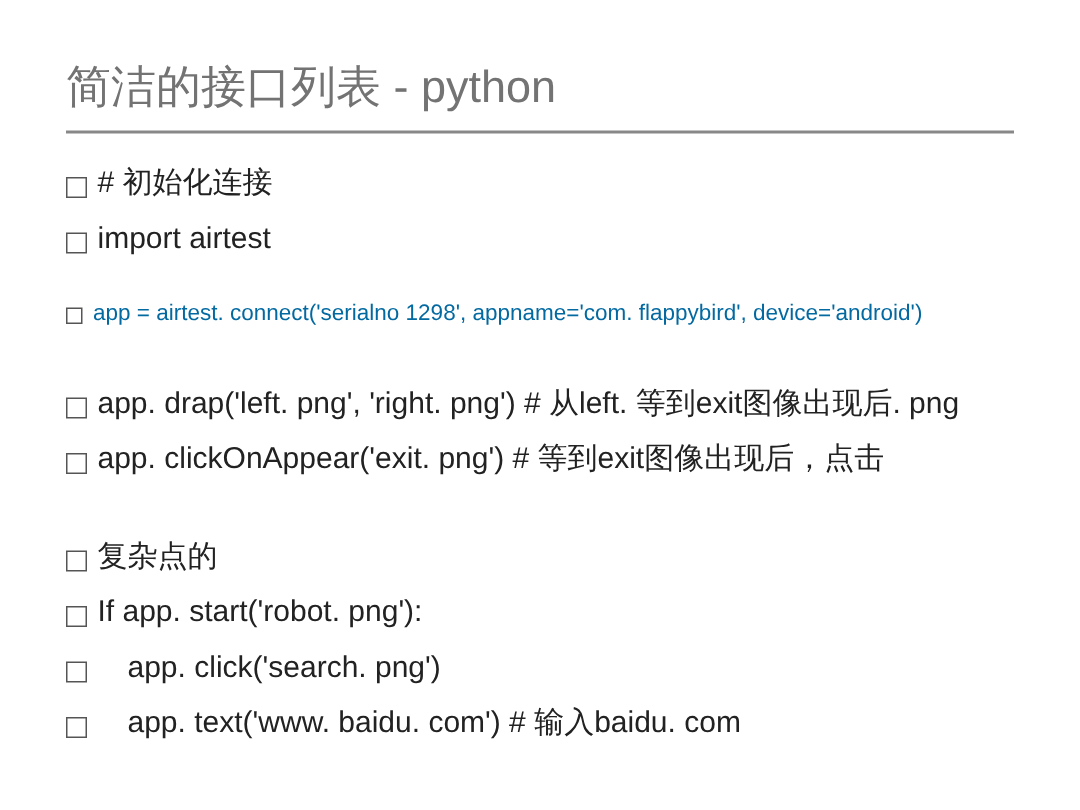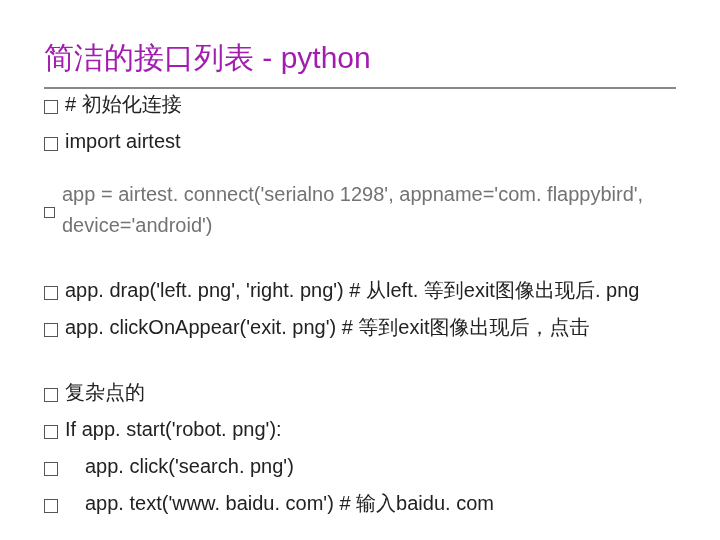--- a/index.html
+++ b/index.html
@@ -1,22 +1,22 @@
 <!DOCTYPE html>
 <html><head>
 <meta charset="utf-8">
 <style>
   *{margin:0;padding:0;box-sizing:border-box}
   body{width:720px;height:540px;background:#fff;font-family:"Microsoft YaHei","PingFang SC",Arial,sans-serif;color:#333;overflow:hidden}
   .slide{padding:38px 44px 0 44px}
-  .title{font-size:30px;font-weight:400;color:#a21caf;border-bottom:2px solid #888;padding-bottom:8px;letter-spacing:0}
+  .title{font-size:30px;font-weight:400;color:#737373;border-bottom:2px solid #888;padding-bottom:8px;margin-bottom:18px;letter-spacing:0}
   .line{display:flex;align-items:center;margin-bottom:6px;line-height:1.55}
   .bullet{width:14px;height:14px;border:1.5px solid #555;margin-right:7px;margin-top:5px;flex-shrink:0}
   .txt{font-size:20px;color:#222}
-  .txt.small{font-size:20px;color:#737373}
+  .txt.small{font-size:15px;color:#0369a1}
   .code{font-family:inherit}
   .gap{height:16px}
   .gap2{height:28px}
   .indent{padding-left:20px}
 </style>
 </head>
 <body>
 
 <div class="slide">
   <div class="title">简洁的接口列表 - python</div>

